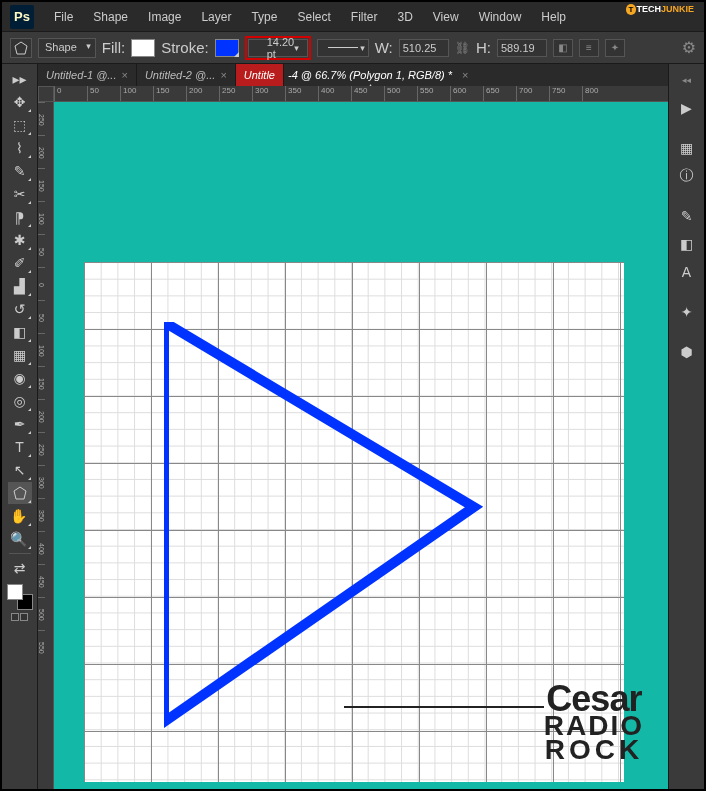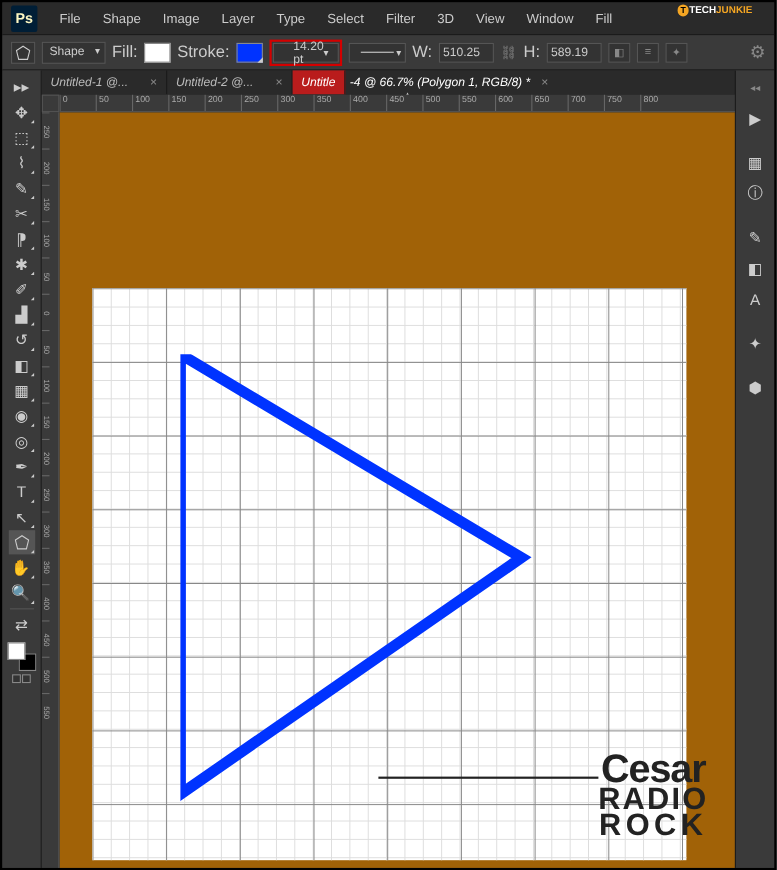--- a/index.html
+++ b/index.html
@@ -1,20 +1,20 @@
 <!DOCTYPE html>
 <html><head>
 <meta charset="utf-8">
 <style>
 * { margin: 0; padding: 0; box-sizing: border-box; font-family: 'Segoe UI', Tahoma, sans-serif; }
 body { background: #000; width: 706px; height: 791px; overflow: hidden; position: relative; border: 2px solid #000; }
 .app { background: #2a2a2a; width: 100%; height: 100%; display: flex; flex-direction: column; }
 
 
-.watermark-top { position: absolute; top: 2px; right: 20px; font-size: 9px; font-weight: bold; }
+.watermark-top { position: absolute; top: 2px; right: 10px; font-size: 9px; font-weight: bold; }
 .watermark-top .t { color: #000; background: #f5a623; padding: 1px 3px; border-radius: 50%; font-size: 8px; }
 .watermark-top .tech { color: #fff; }
 .watermark-top .junkie { color: #f5a623; }
 
 
 .menubar { display: flex; align-items: center; background: #2a2a2a; height: 30px; padding: 0 8px; gap: 2px; border-bottom: 1px solid #1a1a1a; }
 .ps-logo { width: 24px; height: 24px; background: #001e36; color: #fef9c3; font-weight: bold; font-size: 13px; display: flex; align-items: center; justify-content: center; border-radius: 2px; margin-right: 8px; }
 .menu-item { color: #ccc; font-size: 12px; padding: 4px 10px; cursor: pointer; }
 
 
@@ -49,33 +49,33 @@
 .toolbar .sep { width: 22px; height: 1px; background: #555; margin: 2px 0; }
 .color-swatches { position: relative; width: 26px; height: 26px; margin-top: 4px; }
 .color-swatches .fg { position: absolute; width: 16px; height: 16px; background: #fff; border: 1px solid #888; top: 0; left: 0; z-index: 2; }
 .color-swatches .bg { position: absolute; width: 16px; height: 16px; background: #000; border: 1px solid #888; bottom: 0; right: 0; }
 .mini-icons { display: flex; gap: 1px; margin-top: 2px; }
 .mini-icons div { width: 8px; height: 8px; border: 1px solid #888; background: #333; }
 
 
 .doc-area { flex: 1; display: flex; flex-direction: column; }
 .tabs { display: flex; background: #2a2a2a; height: 22px; font-size: 11px; color: #bbb; align-items: center; }
-.tab { padding: 0 8px; height: 100%; display: flex; align-items: center; gap: 20px; border-right: 1px solid #1a1a1a; cursor: pointer; font-style: italic; }
+.tab { padding: 0 8px; height: 100%; display: flex; align-items: center; gap: 5px; border-right: 1px solid #1a1a1a; cursor: pointer; font-style: italic; }
 .tab.active { background: #b91c1c; color: #fff; }
 .tab .close { color: #888; font-size: 11px; font-style: normal; }
 .doc-remainder { color: #fff; font-size: 11px; padding: 0 4px; font-style: italic; }
 
 
 .workspace { flex: 1; display: flex; position: relative; background: #252525; }
 .ruler-corner { position: absolute; top: 0; left: 0; width: 16px; height: 16px; background: #3a3a3a; border: 1px solid #555; z-index: 3; }
 .ruler-h { position: absolute; top: 0; left: 16px; right: 0; height: 16px; background: #3a3a3a; border-bottom: 1px solid #555; font-size: 8px; color: #aaa; display: flex; z-index: 2; overflow: hidden; }
 .ruler-h span { border-left: 1px solid #666; padding-left: 2px; display: inline-block; width: 33px; height: 100%; flex-shrink: 0; }
 .ruler-v { position: absolute; top: 16px; left: 0; bottom: 0; width: 16px; background: #3a3a3a; border-right: 1px solid #555; font-size: 7px; color: #aaa; z-index: 2; overflow: hidden; }
 .ruler-v span { border-top: 1px solid #666; display: block; height: 33px; text-align: center; writing-mode: vertical-lr; padding-top: 2px; }
-.canvas-viewport { position: absolute; top: 16px; left: 16px; right: 0; bottom: 0; background: #a16207; overflow: hidden; }
+.canvas-viewport { position: absolute; top: 16px; left: 16px; right: 0; bottom: 0; background: #14b8a6; overflow: hidden; }
 .canvas { position: absolute; top: 160px; left: 30px; width: 540px; height: 520px; background: #fff; }
 .grid { position: absolute; inset: 0; background-image:
   linear-gradient(to right, #888 1px, transparent 1px),
   linear-gradient(to bottom, #888 1px, transparent 1px),
   linear-gradient(to right, #ddd 1px, transparent 1px),
   linear-gradient(to bottom, #ddd 1px, transparent 1px);
   background-size: 67px 67px, 67px 67px, 16.7px 16.7px, 16.7px 16.7px;
 }
 .triangle { position: absolute; top: 60px; left: 80px; }
 .slider-caret { position: absolute; top: -6px; left: 330px; color: #ccc; font-size: 10px; }
@@ -107,21 +107,21 @@
         <div class="menu-item">File</div>
         <div class="menu-item">Shape</div>
         <div class="menu-item">Image</div>
         <div class="menu-item">Layer</div>
         <div class="menu-item">Type</div>
         <div class="menu-item">Select</div>
         <div class="menu-item">Filter</div>
         <div class="menu-item">3D</div>
         <div class="menu-item">View</div>
         <div class="menu-item">Window</div>
-        <div class="menu-item">Fill</div>
+        <div class="menu-item">Help</div>
       </div>
   </div>
 
   <div class="options-bar">
     <div class="tool-icon">
       <svg width="14" height="14">
           <polygon points="7,1 13,5 11,13 3,13 1,5" fill="none" stroke="#ccc" stroke-width="1"></polygon>
         </svg>
     </div>
     <div class="dropdown">Shape</div>

